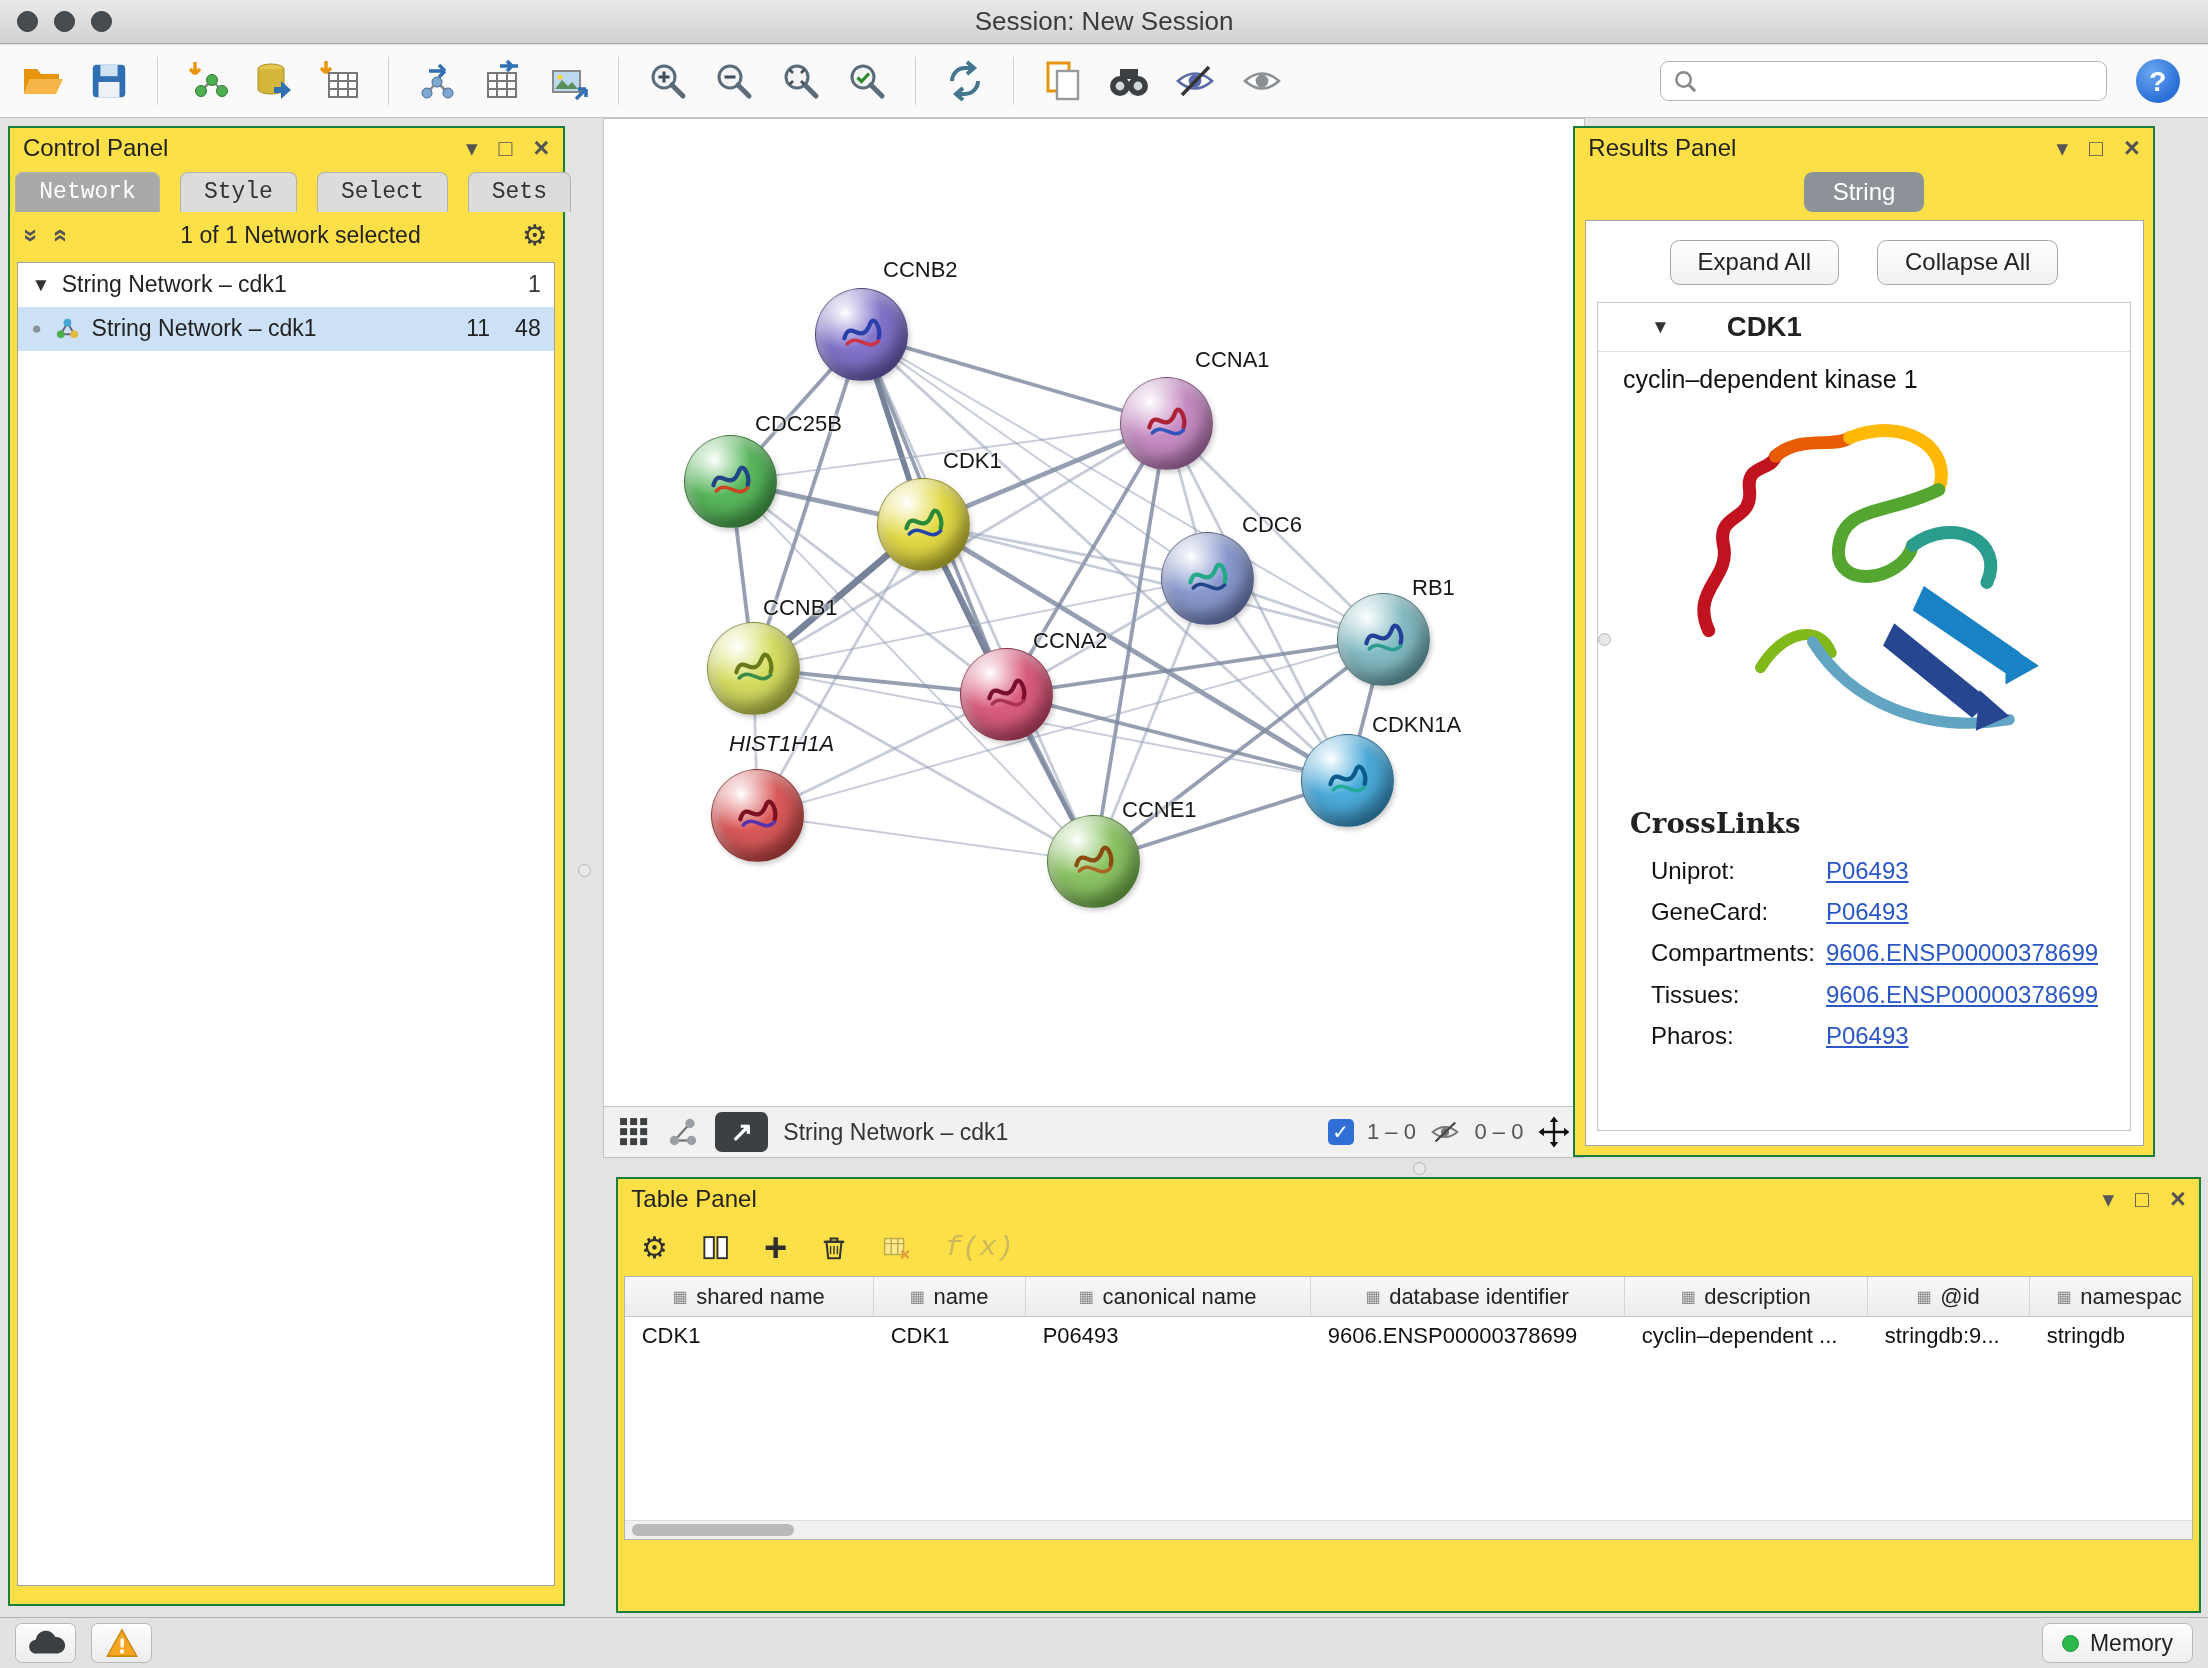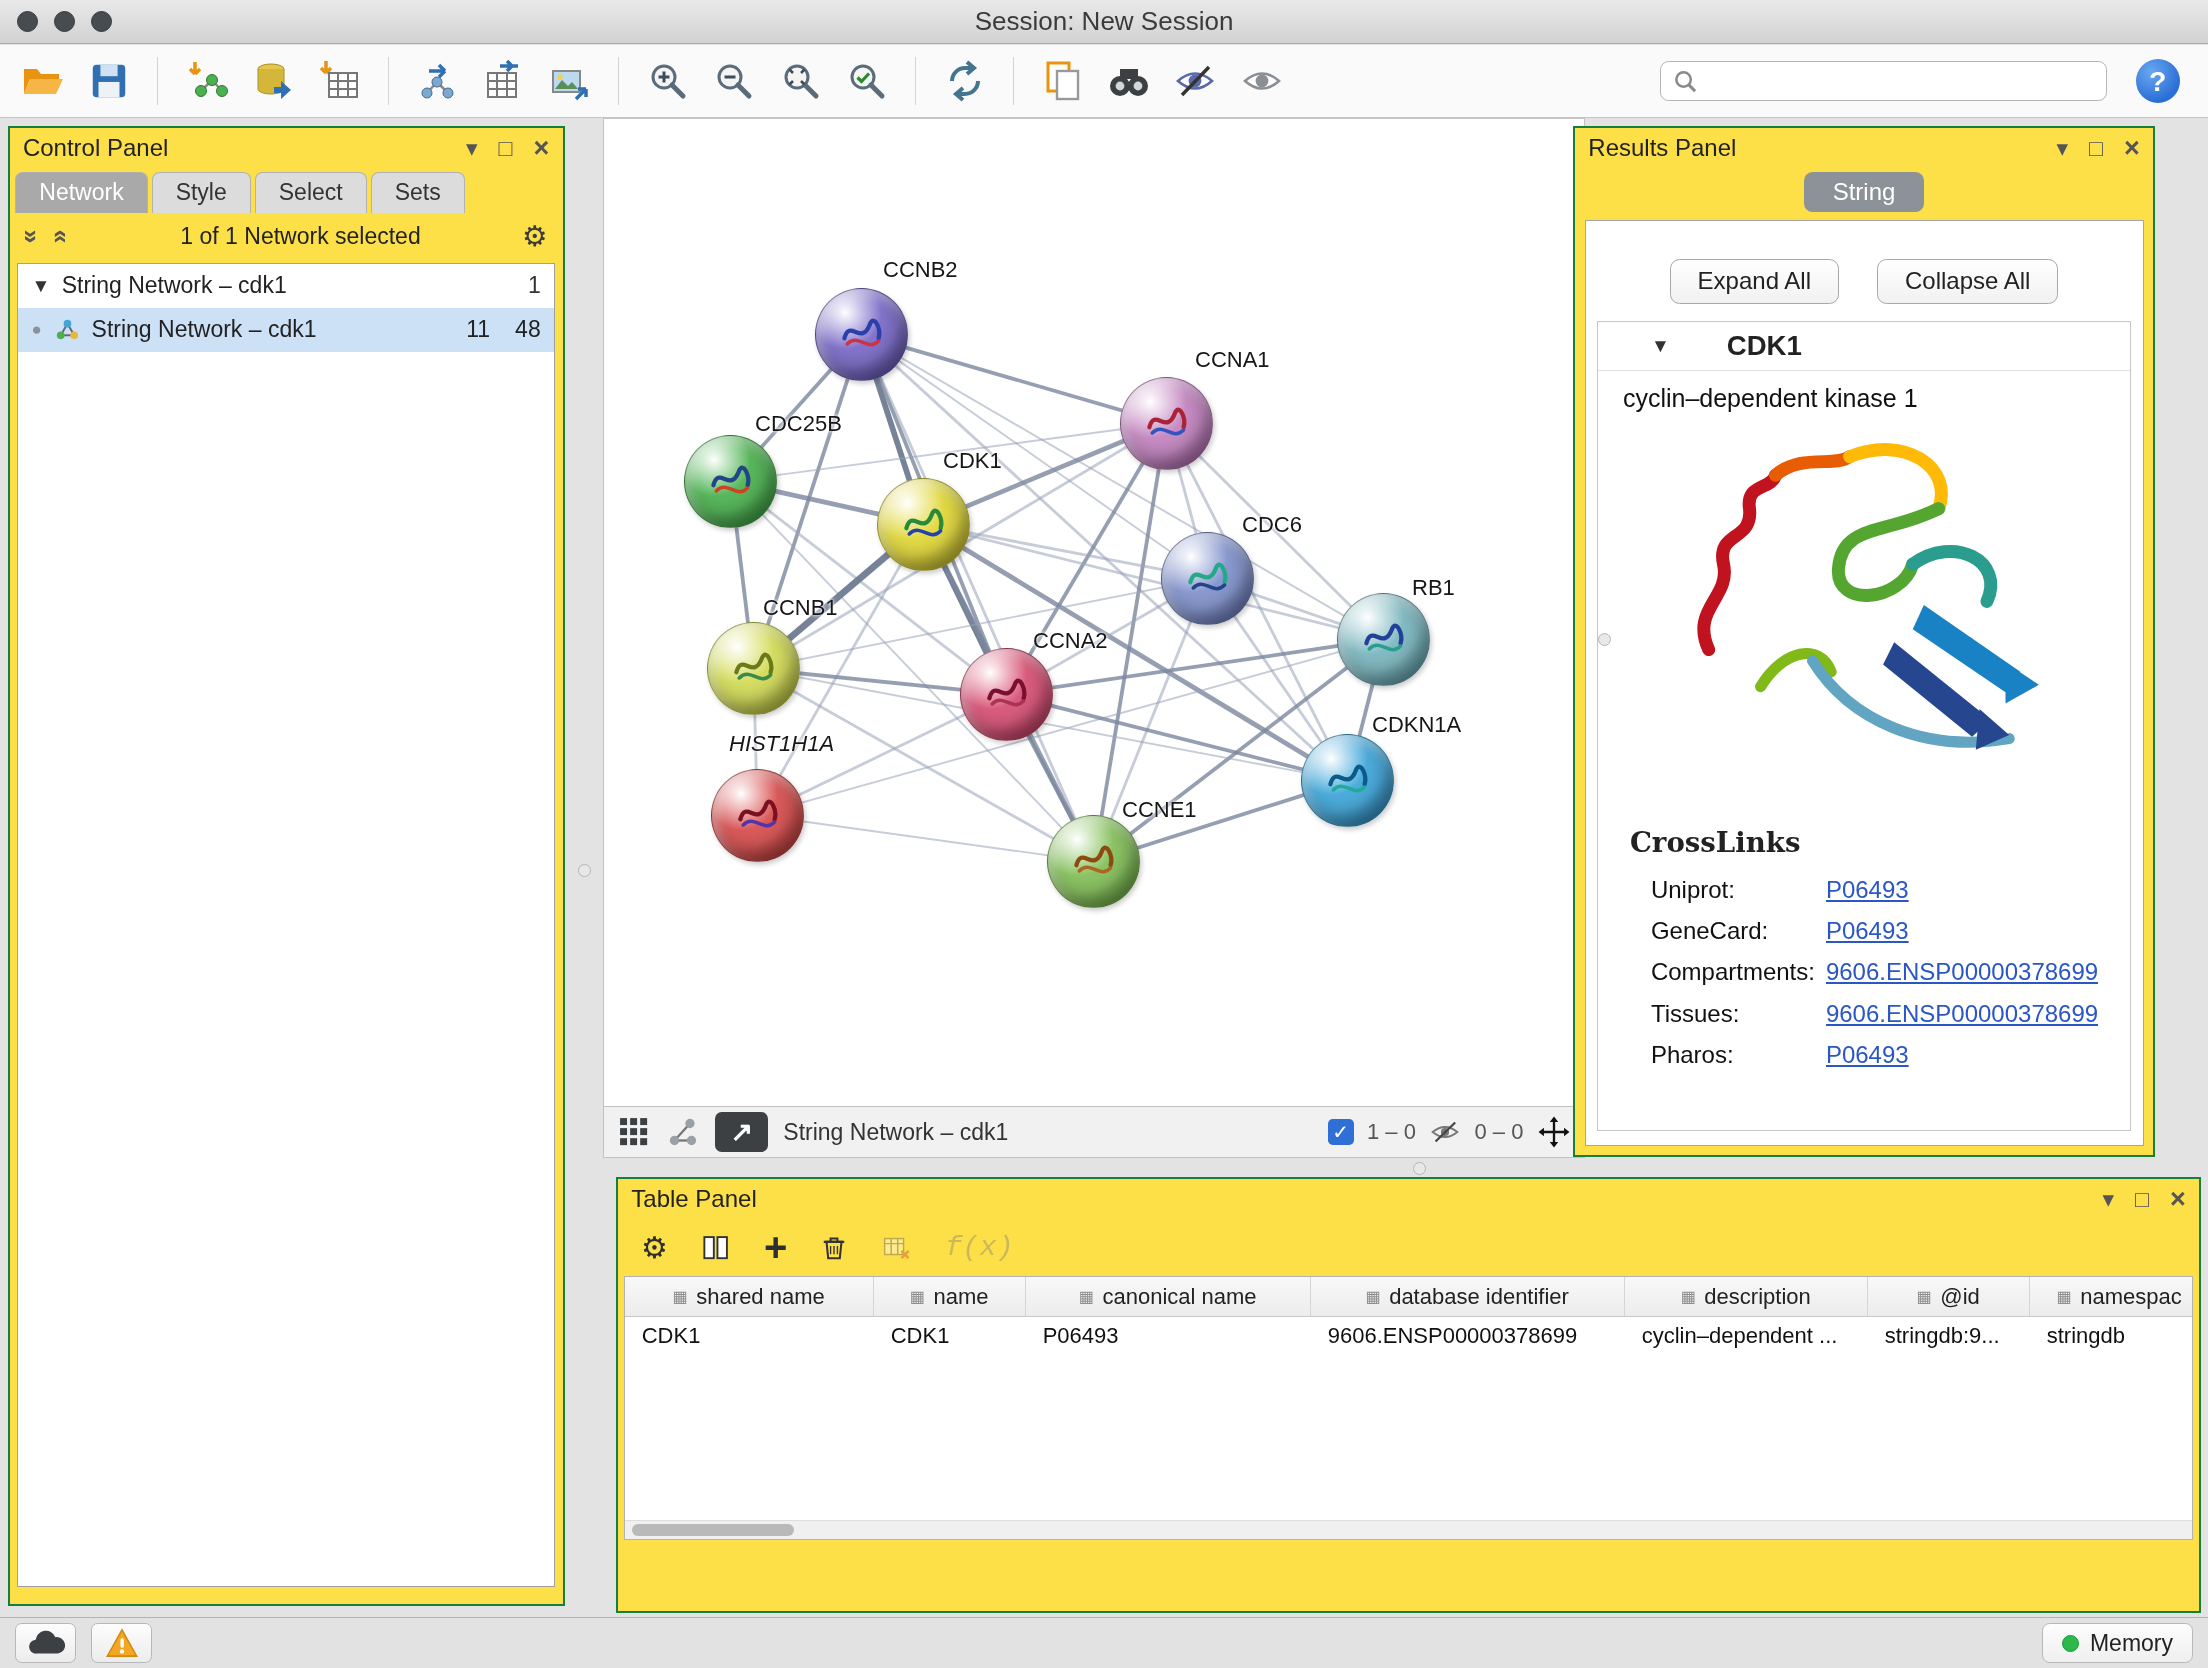--- a/index.html
+++ b/index.html
@@ -18,21 +18,21 @@
   .searchbox input{border:none;outline:none;font-size:23px;flex:1;font-family:"Liberation Sans",sans-serif;background:transparent;}
   .helpbtn{width:44px;height:44px;border-radius:50%;background:radial-gradient(circle at 35% 30%,#6aa7f0,#2a6fd6 70%);color:#fff;font-size:28.5px;font-weight:bold;display:flex;align-items:center;justify-content:center;margin:0 13.3px 0 17px;flex:0 0 auto;}
   
   .panel{position:absolute;background:#fde047;border:2px solid #15803d;}
   .p-header{height:40px;display:flex;align-items:center;padding:0 13.3px;font-size:24px;color:#222;}
   .p-hicons{margin-left:auto;display:flex;gap:21px;color:#555;font-size:23px;align-items:center;}
   .p-hicons span{cursor:default;}
   .xmark{font-weight:bold;font-size:27px;line-height:1;}
   
   #control-panel{left:7.6px;top:126px;width:557px;height:1480px;}
-  .cp-tabs{display:flex;padding:3.8px 5.7px 0 5.7px;gap:4px;}
+  .cp-tabs{display:flex;padding:3.8px 5.7px 0 5.7px;gap:20px;font-family:Liberation Mono, monospace;}
   .cp-tab{padding:6.7px 23px;font-size:23px;background:#dcdcdc;border:1px solid #b2b2b2;border-bottom:none;border-radius:7.6px 7.6px 0 0;color:#333;}
   .cp-tab.sel{background:#a9a9a9;color:#fff;}
   .cp-sub{height:46px;display:flex;align-items:center;padding:0 15px;font-size:23px;color:#222;}
   .chev2{color:#555;font-size:25px;font-weight:bold;display:inline-block;margin-right:13.3px;}
   .chev-down{transform:rotate(90deg);}
   .chev-up{transform:rotate(-90deg);}
   .cp-status{flex:1;text-align:center;}
   .gear{font-size:28.5px;color:#3c3c3c;}
   .tree{background:#fff;border:1px solid #a0a0a0;margin:3.8px 7.6px 7.6px 7.6px;height:1324px;overflow:hidden;}
   .tree-row{height:44px;display:flex;align-items:center;font-size:23px;padding:0 13.3px;gap:11.4px;}
@@ -52,21 +52,21 @@
   .nf-dark-btn{width:53px;height:40px;background:#3c4043;border-radius:6.7px;display:flex;align-items:center;justify-content:center;color:#fff;font-size:27px;font-weight:bold;}
   .nf-name{font-size:23px;color:#333;}
   .nf-right{margin-left:auto;display:flex;align-items:center;gap:13.3px;}
   .checkbox{width:26px;height:26px;background:#2f6fd6;border-radius:4.8px;color:#fff;font-size:20px;display:flex;align-items:center;justify-content:center;}
   .nf-count{font-size:22px;color:#555;}
   
   #results-panel{left:1573px;top:126px;width:582px;height:1031px;display:flex;flex-direction:column;}
   .rp-tabrow{height:48px;display:flex;justify-content:center;align-items:center;}
   .rp-tab{background:#8d9298;color:#fff;font-size:24px;padding:5.7px 28.5px;border-radius:8.6px;}
   .rp-body{flex:1;background:#fff;border:1px solid #a5a5a5;margin:3.8px 9.5px 9.5px 9.5px;display:flex;flex-direction:column;overflow:hidden;}
-  .rp-buttons{display:flex;justify-content:center;gap:38px;padding:19px 0 17px 0;margin-top:19px;}
+  .rp-buttons{display:flex;justify-content:center;gap:38px;padding:19px 0 17px 0;}
   .mac-btn{background:linear-gradient(#ffffff,#f1f1f1);border:1px solid #a8a8a8;border-radius:9.5px;font-size:24px;padding:7.6px 27px;color:#222;}
   .rp-section{flex:1;border:1px solid #c6c6c6;margin:0 11.4px 13.3px 11.4px;display:flex;flex-direction:column;overflow:hidden;}
   .rp-sec-head{height:49px;display:flex;align-items:center;gap:57px;padding-left:53px;border-bottom:1px solid #e2e2e2;}
   .rp-sec-name{font-size:27.6px;font-weight:bold;}
   .rp-desc{font-size:25px;padding:13.3px 0 5.7px 25px;color:#111;}
   .rp-img{display:flex;justify-content:center;padding:7.6px 0 3.8px 0;}
   .rp-xl-title{font-family:"DejaVu Serif","Liberation Serif",serif;font-weight:bold;font-size:27.6px;padding:25px 0 9.5px 32px;}
   .xl-row{display:flex;padding:6.7px 0;font-size:24px;}
   .xl-label{width:228px;padding-left:53px;color:#111;flex:0 0 auto;}
   .xl-link{color:#2a56c6;text-decoration:underline;overflow:hidden;white-space:nowrap;}

